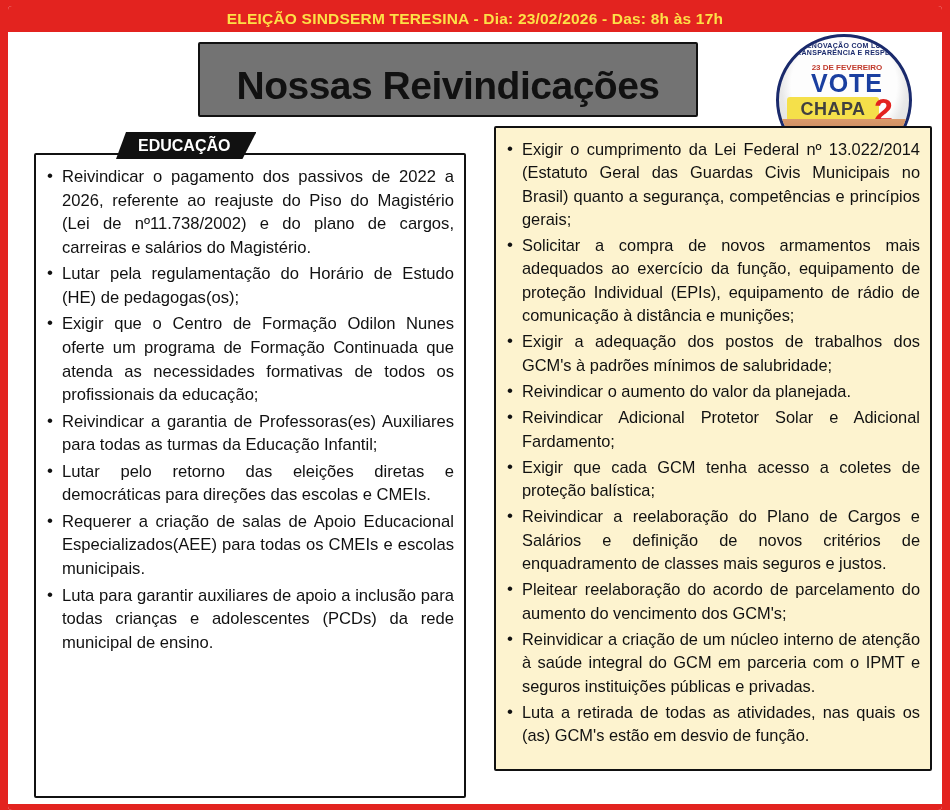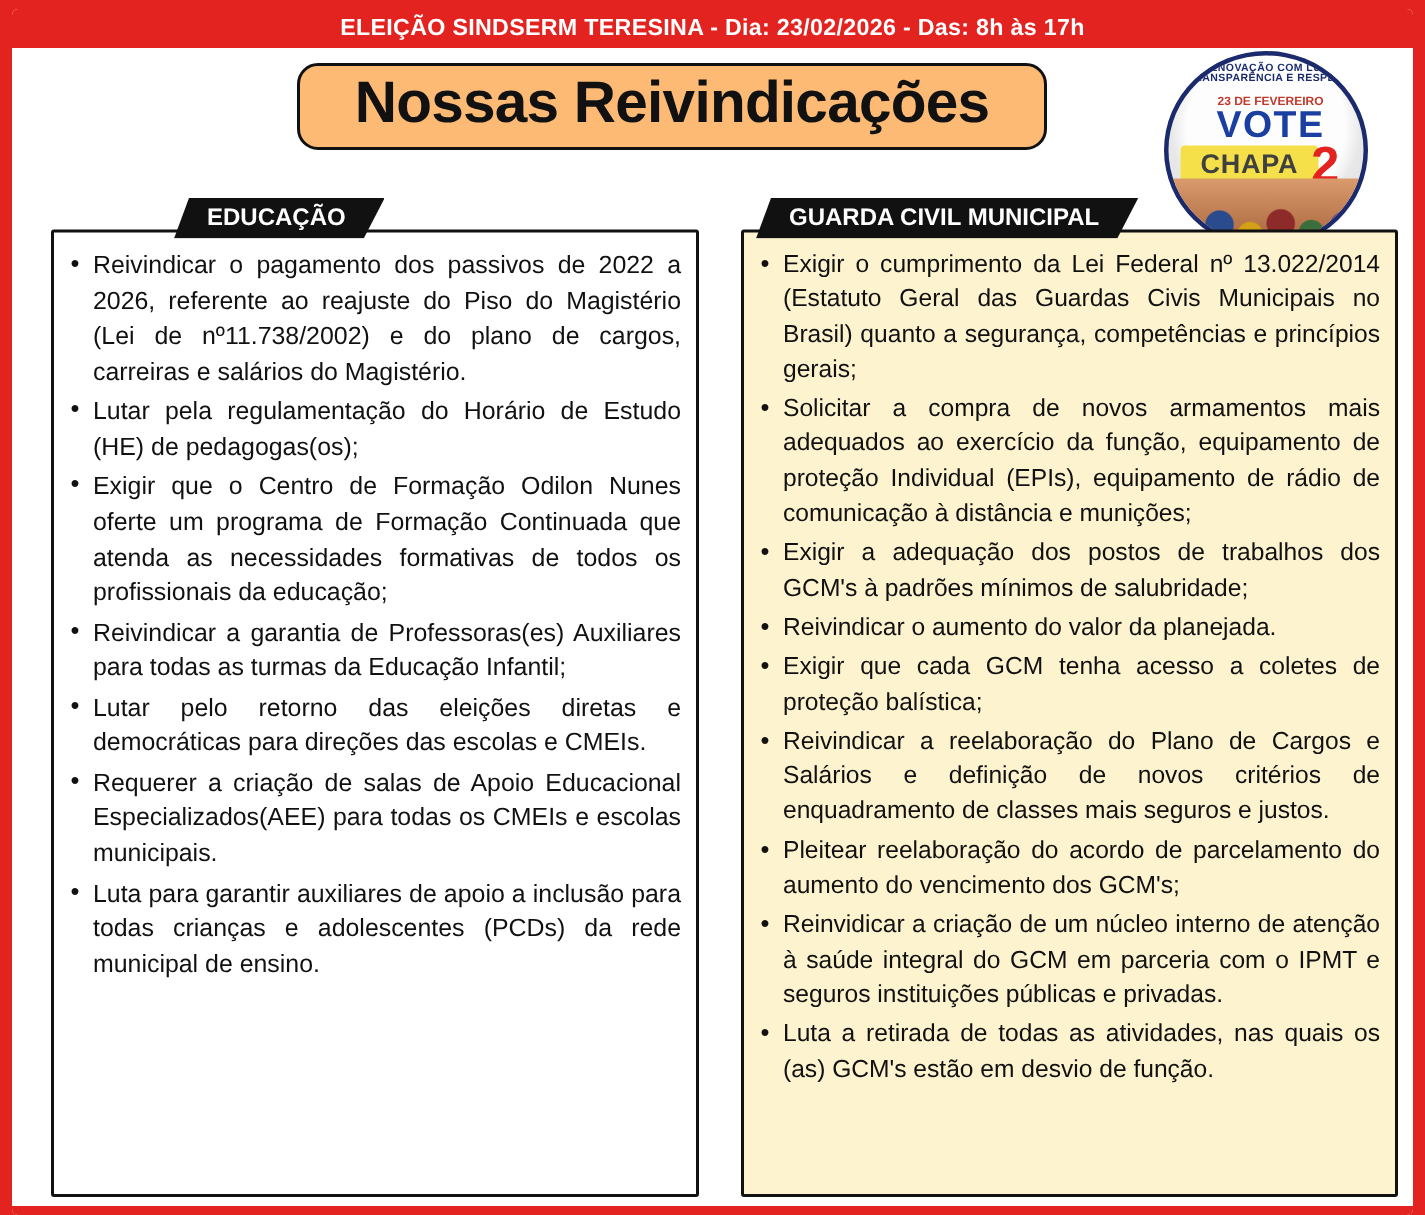--- a/index.html
+++ b/index.html
@@ -27,43 +27,43 @@
     width: 934px;
     height: 804px;
     background: #ffffff;
     border-radius: 4px;
     overflow: hidden;
   }
   
   .top-banner {
     height: 26px;
     background: #e3231f;
-    color: #ffffff;
+    color: #fde047;
     font-size: 15.5px;
     font-weight: bold;
     text-align: center;
     letter-spacing: 0.2px;
     line-height: 26px;
     width: 934px;
     margin-left: 0;
   }
   .header-row {
     position: relative;
     height: 100px;
     background: #ffffff;
   }
   .title-box {
     position: absolute;
     left: 190px;
     top: 10px;
     width: 500px;
-    background: #fdba74;
+    background: #737373;
     border: 2px solid #111;
-    border-radius: 14px;
-    padding: 5px 14px 8px 14px;
+    border-radius: 2px;
+    padding: 22px 14px 8px 14px;
   }
   .title-box .title {
     font-size: 39px;
     font-weight: bold;
     color: #111;
     text-align: center;
     line-height: 1.05;
     letter-spacing: -0.5px;
     white-space: nowrap;
   }
@@ -264,27 +264,27 @@
             <li>Exigir que o Centro de Formação Odilon Nunes oferte um programa de Formação Continuada que atenda as necessidades formativas de todos os profissionais da educação;</li>
             <li>Reivindicar a garantia de Professoras(es) Auxiliares para todas as turmas da Educação Infantil;</li>
             <li>Lutar pelo retorno das eleições diretas e democráticas para direções das escolas e CMEIs.</li>
             <li>Requerer a criação de salas de Apoio Educacional Especializados(AEE) para todas os CMEIs e escolas municipais.</li>
             <li>Luta para garantir auxiliares de apoio a inclusão para todas crianças e adolescentes (PCDs) da rede municipal de ensino.</li>
           </ul>
         </div>
       </div>
 
       <div class="col col-right">
-        <div class="tag right-tag">GUARDA CIVIL MUNICIPAL</div>
         <div class="panel panel-right">
           <ul class="items">
             <li>Exigir o cumprimento da Lei Federal nº 13.022/2014 (Estatuto Geral das Guardas Civis Municipais no Brasil) quanto a segurança, competências e princípios gerais;</li>
             <li>Solicitar a compra de novos armamentos mais adequados ao exercício da função, equipamento de proteção Individual (EPIs), equipamento de rádio de comunicação à distância e munições;</li>
             <li>Exigir a adequação dos postos de trabalhos dos GCM's à padrões mínimos de salubridade;</li>
             <li>Reivindicar o aumento do valor da planejada.</li>
+            <li>Reivindicar Adicional Protetor Solar e Adicional Fardamento;</li>
             <li>Exigir que cada GCM tenha acesso a coletes de proteção balística;</li>
             <li>Reivindicar a reelaboração do Plano de Cargos e Salários e definição de novos critérios de enquadramento de classes mais seguros e justos.</li>
             <li>Pleitear reelaboração do acordo de parcelamento do aumento do vencimento dos GCM's;</li>
             <li>Reinvidicar a criação de um núcleo interno de atenção à saúde integral do GCM em parceria com o IPMT e seguros instituições públicas e privadas.</li>
             <li>Luta a retirada de todas as atividades, nas quais os (as) GCM's estão em desvio de função.</li>
           </ul>
         </div>
       </div>
 
     </div>

